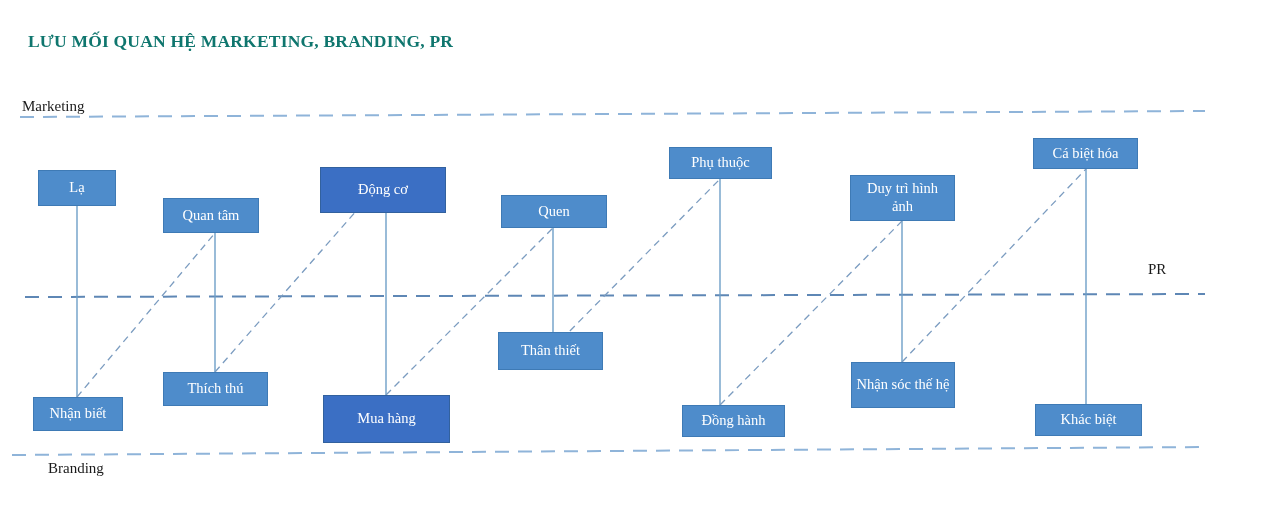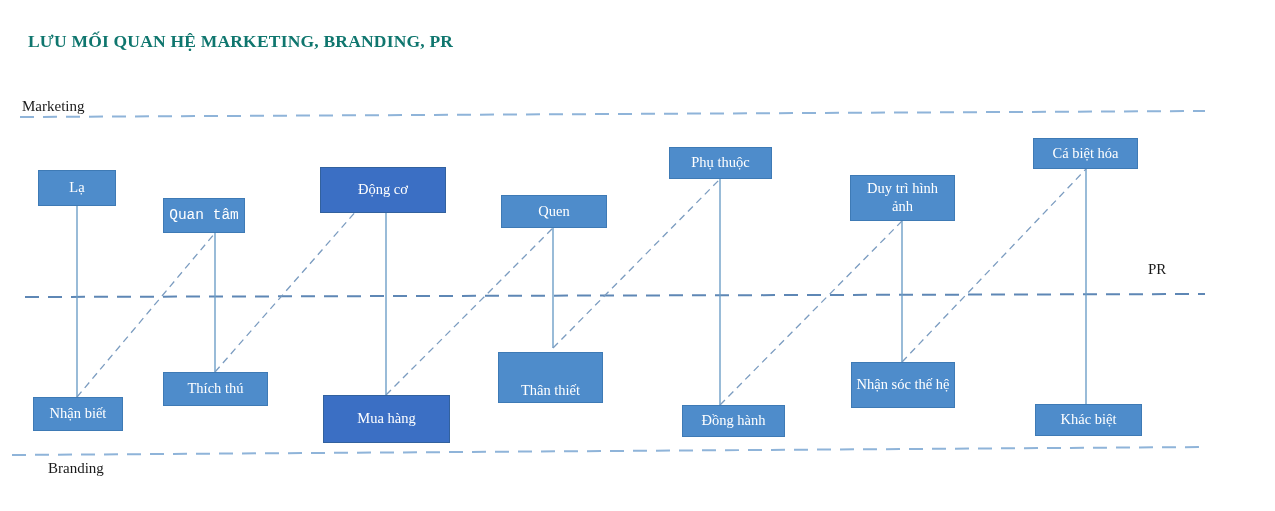--- a/index.html
+++ b/index.html
@@ -110,36 +110,36 @@
   <div class="zone-label" id="zone-label-marketing">Marketing</div>
   <div class="zone-label" id="zone-label-branding">Branding</div>
   <div class="zone-label" id="zone-label-pr">PR</div>
 
   <div class="node-box light" style="left: 38px; top: 170px; width: 78px; height: 36px; align-items: center;">
       <span class="label-inner">Lạ</span>
     </div>
   <div class="node-box light" style="left: 33px; top: 397px; width: 90px; height: 34px;">
       <span class="label-inner">Nhận biết</span>
     </div>
-  <div class="node-box light" style="left: 163px; top: 198px; width: 82px; height: 35px; font-family: Liberation Mono, monospace;">
+  <div class="node-box light" style="left: 163px; top: 198px; width: 96px; height: 35px;">
       <span class="label-inner">Quan tâm</span>
     </div>
   <div class="node-box light" style="left: 163px; top: 372px; width: 105px; height: 34px;">
       <span class="label-inner">Thích thú</span>
     </div>
   <div class="node-box dark" style="left: 320px; top: 131px; width: 126px; height: 46px; margin-top: 36px;">
       <span class="label-inner">Động cơ</span>
     </div>
   <div class="node-box dark" style="left: 323px; top: 395px; width: 127px; height: 48px;">
       <span class="label-inner">Mua hàng</span>
     </div>
   <div class="node-box light" style="left: 501px; top: 195px; width: 106px; height: 33px;">
       <span class="label-inner">Quen</span>
     </div>
-  <div class="node-box light" style="left: 498px; top: 352px; width: 105px; height: 51px; align-items: flex-end;">
+  <div class="node-box light" style="left: 498px; top: 332px; width: 105px; height: 38px;">
       <span class="label-inner">Thân thiết</span>
     </div>
   <div class="node-box light" style="left: 669px; top: 147px; width: 103px; height: 32px;">
       <span class="label-inner">Phụ thuộc</span>
     </div>
   <div class="node-box light" style="left: 682px; top: 405px; width: 103px; height: 32px;">
       <span class="label-inner">Đồng hành</span>
     </div>
   <div class="node-box light" style="left: 850px; top: 175px; width: 105px; height: 46px;">
       <span class="label-inner">Duy trì hình ảnh</span>

